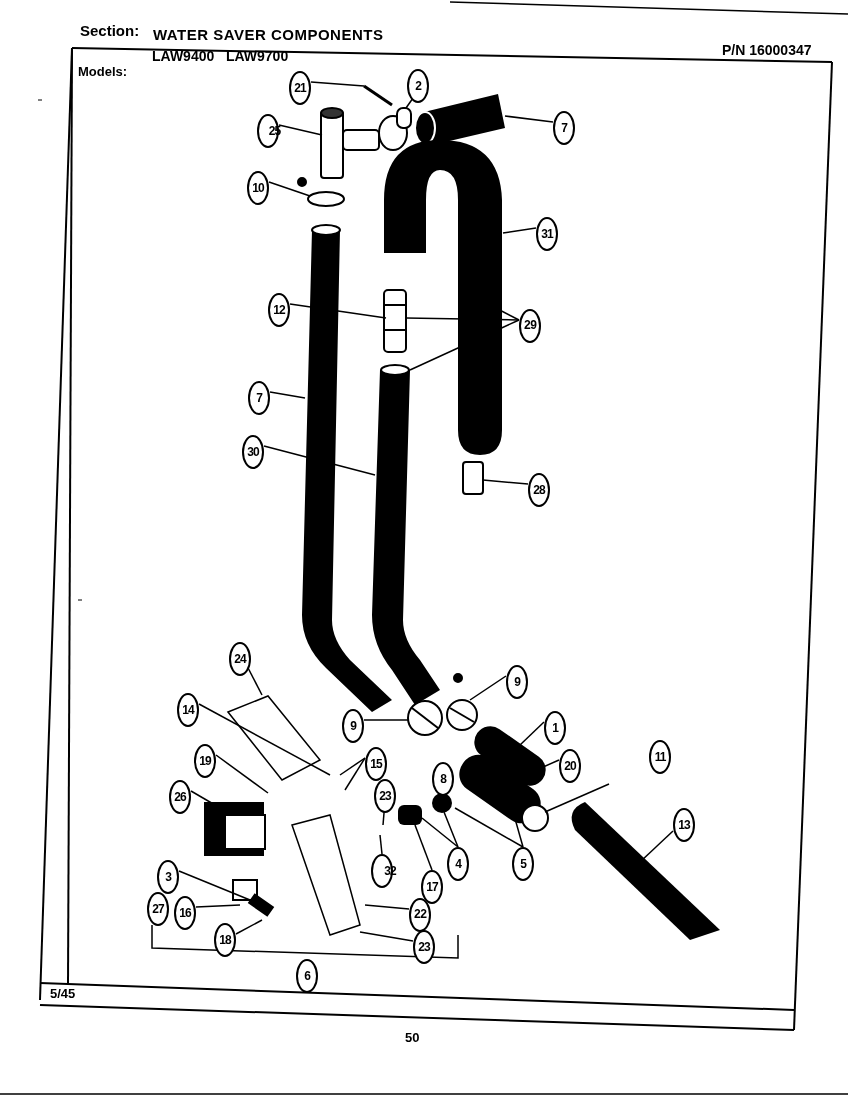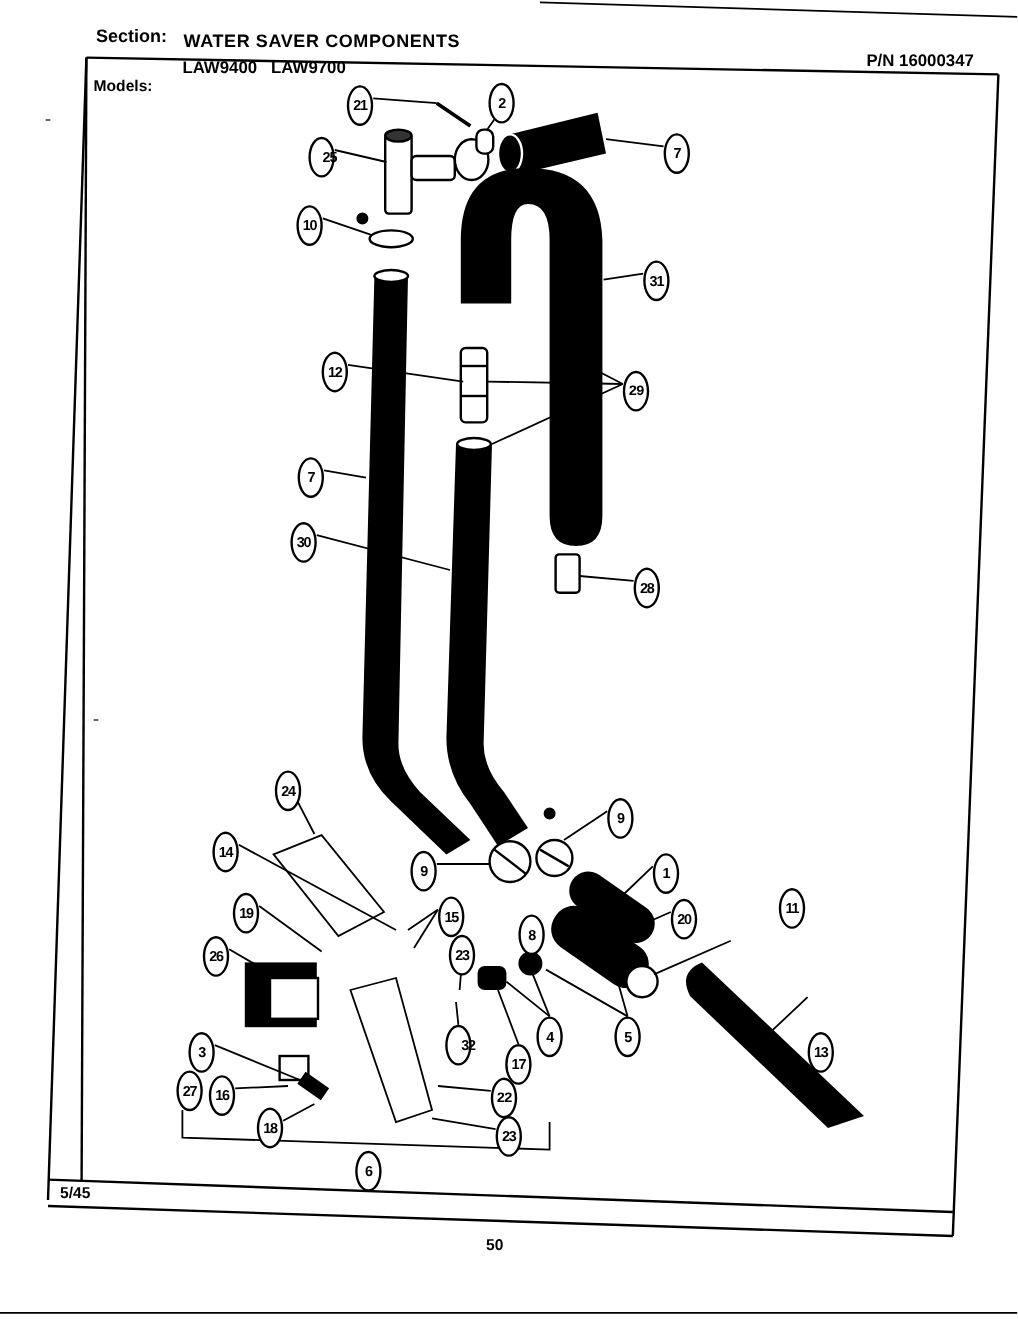--- a/index.html
+++ b/index.html
@@ -176,21 +176,21 @@
     <div class="callout" style="left: 177px; top: 693px;">14</div>
     <div class="callout" style="left: 342px; top: 709px;">9</div>
     <div class="callout" style="left: 544px; top: 711px;">1</div>
     <div class="callout" style="left: 194px; top: 744px;">19</div>
     <div class="callout" style="left: 365px; top: 747px;">15</div>
     <div class="callout" style="left: 559px; top: 749px;">20</div>
     <div class="callout" style="left: 432px; top: 762px;">8</div>
     <div class="callout" style="left: 169px; top: 780px;">26</div>
     <div class="callout" style="left: 374px; top: 779px;">23</div>
     <div class="callout" style="left: 609px; top: 740px; margin-left: 40px;">11</div>
-    <div class="callout" style="left: 673px; top: 860px;">13</div>
+    <div class="callout" style="left: 673px; top: 808px;">13</div>
     <div class="callout" style="left: 371px; top: 854px; padding-left: 16px;">32</div>
     <div class="callout" style="left: 447px; top: 847px;">4</div>
     <div class="callout" style="left: 512px; top: 847px;">5</div>
     <div class="callout" style="left: 157px; top: 860px;">3</div>
     <div class="callout" style="left: 421px; top: 870px;">17</div>
     <div class="callout" style="left: 147px; top: 892px;">27</div>
     <div class="callout" style="left: 174px; top: 896px;">16</div>
     <div class="callout" style="left: 409px; top: 898px; font-family: Liberation Mono, monospace;">22</div>
     <div class="callout" style="left: 214px; top: 923px;">18</div>
     <div class="callout" style="left: 413px; top: 930px;">23</div>

